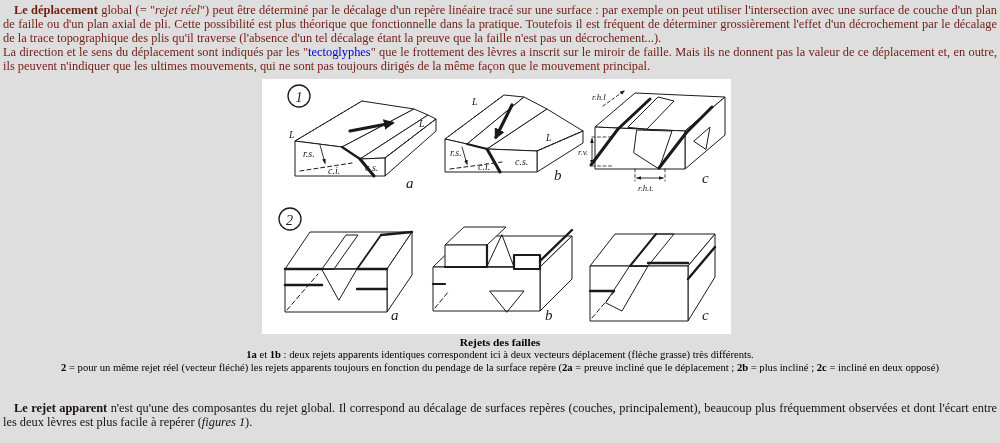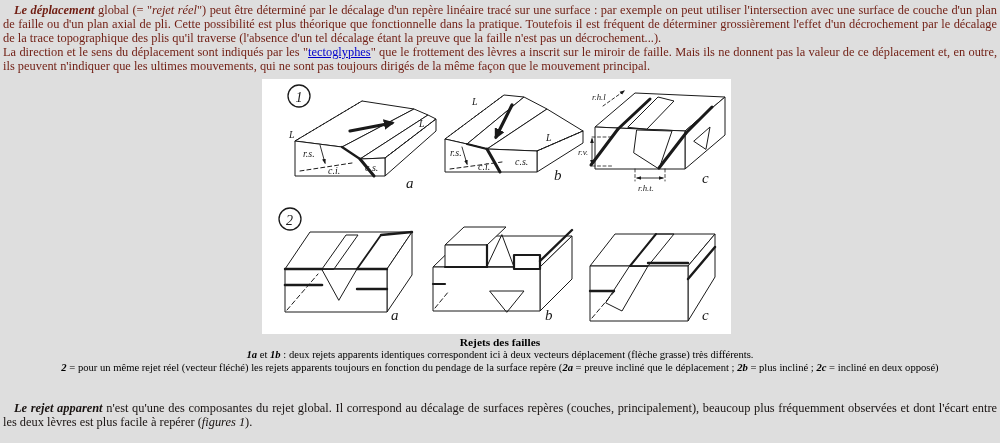--- a/index.html
+++ b/index.html
@@ -8,23 +8,23 @@
     background:#dedede;
     font-family:"Liberation Serif", serif;
     font-size:12.4px;
     color:#000;
     overflow:hidden;
   }
   .para{margin:0;padding:0 3px;text-align:justify;line-height:1.13;}
   .body-red{color:#701d12;}
   #p1{padding-top:3px;text-indent:11px;}
   #p3{color:#181210;margin-top:27px;text-indent:11px;}
-  b{font-weight:bold;font-style:italic;}
+  b{font-weight:bold;}
   i{font-style:italic;}
-  a.link{color:#0000cd;text-decoration:underline;cursor:pointer;}
+  a.link{color:#0000cd;cursor:pointer;}
   .figure{width:469px;height:255px;background:#ffffff;margin:6px 0 0 262px;}
   .caption{margin-top:2px;text-align:center;font-size:10.6px;line-height:1.16;color:#000;padding:0 20px;}
   .caption .title{font-weight:bold;font-size:11.4px;}
   
   .ln{stroke:#1a1a1a;fill:none;stroke-linecap:round;stroke-linejoin:round;}
   .face{stroke:#1a1a1a;fill:#ffffff;stroke-linejoin:round;}
   .dlbl{font-family:"Liberation Serif",serif;font-style:italic;font-size:10px;fill:#1a1a1a;stroke:none;}
   .dsm{font-size:8.8px;}
   .dletter{font-family:"Liberation Serif",serif;font-style:italic;font-size:15px;fill:#1a1a1a;stroke:none;}
   .dnum{font-family:"Liberation Serif",serif;font-style:italic;font-size:14px;fill:#1a1a1a;stroke:none;}

